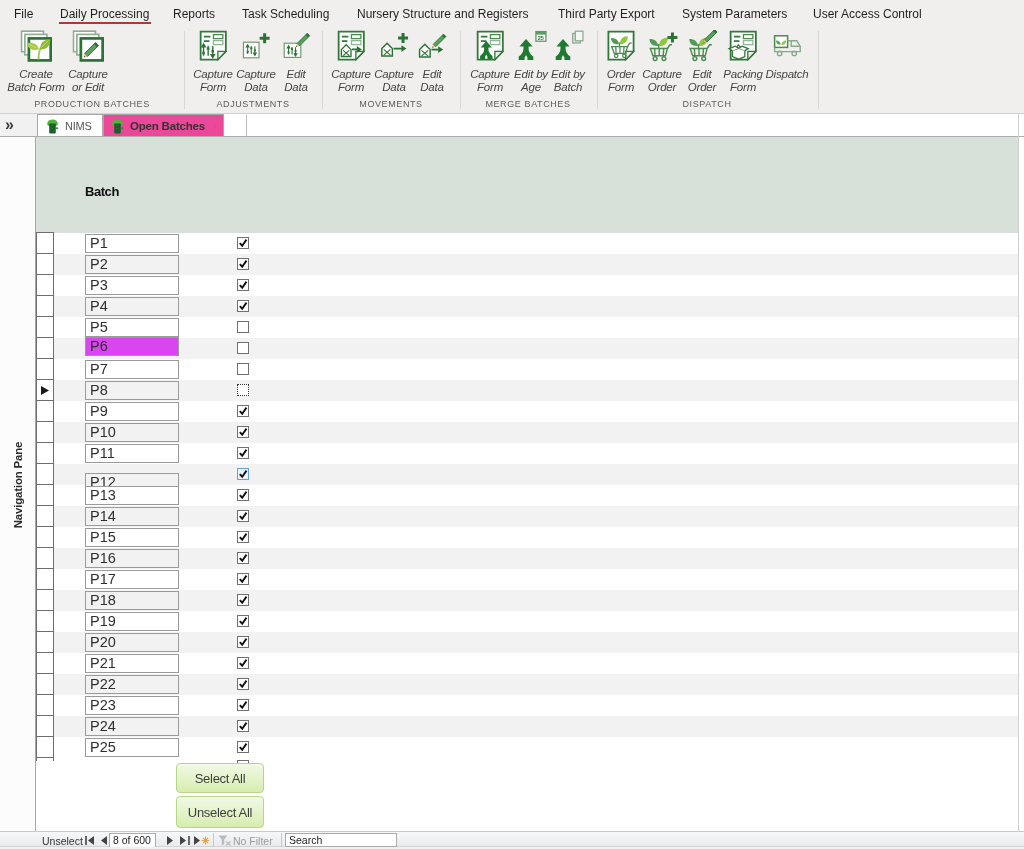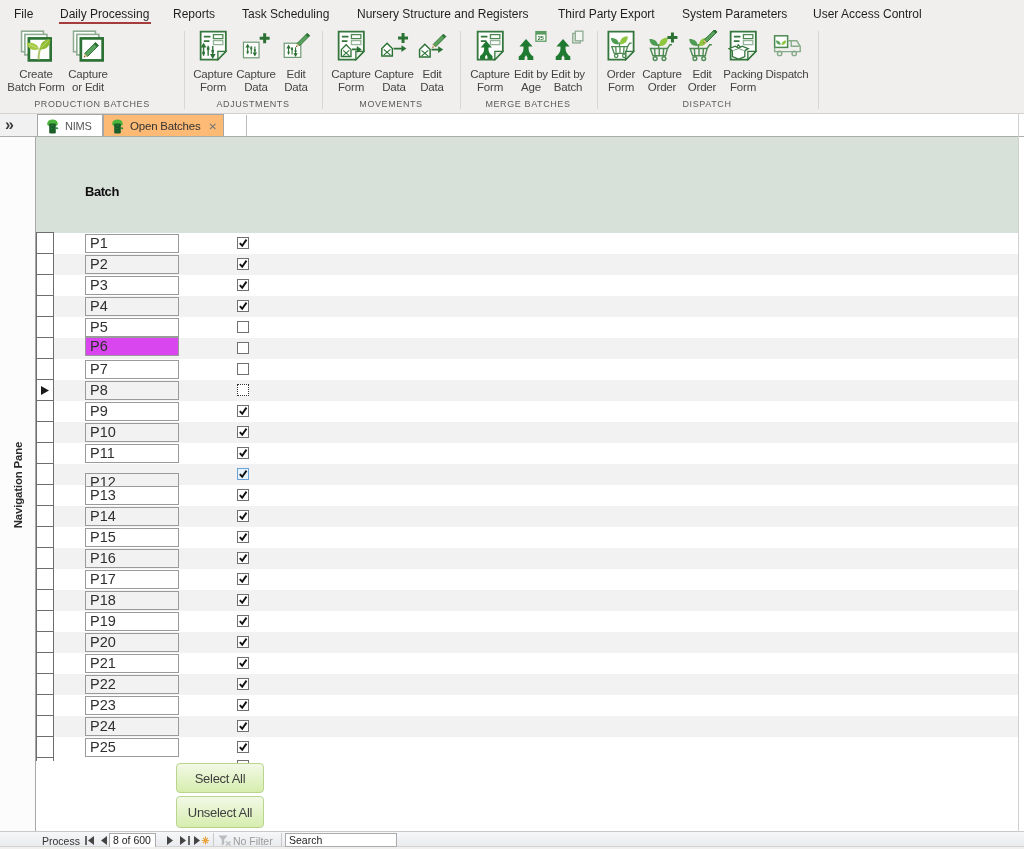--- a/index.html
+++ b/index.html
@@ -3,21 +3,21 @@
 * { margin:0; padding:0; box-sizing:border-box; }
 html,body { width:1024px; height:849px; overflow:hidden; font-family:"Liberation Sans", sans-serif; background:#fff; }
 #app { position:relative; width:1024px; height:849px; }
 .menubar { position:absolute; left:0; top:0; width:1024px; height:27px; background:#f1efee; }
 .mi { position:absolute; top:7px; font-size:12px; color:#1f1f1f; white-space:nowrap; }
 .redul { position:absolute; left:59px; top:22px; width:92px; height:2px; background:#a33c3a; }
 .ribbon { position:absolute; left:0; top:27px; width:1024px; height:87px; background:#f1efee; border-bottom:1px solid #d5d1ce; }
 .rsep { position:absolute; top:4px; width:1px; height:78px; background:#dad6d3; }
 .rgrp { position:absolute; top:72px; transform:translateX(-50%); font-size:9px; letter-spacing:0.6px; color:#5d5b58; white-space:nowrap; }
 .rbtn { position:absolute; top:3px; transform:translateX(-50%); text-align:center; }
-.rlbl { margin-top:2px; font-size:11.5px; line-height:13px; color:#444444; letter-spacing:-0.2px; white-space:nowrap; }
+.rlbl { margin-top:2px; font-size:11.5px; line-height:13px; color:#444444; letter-spacing:-0.2px; white-space:nowrap;font-style:italic; }
 .tabbar { position:absolute; left:0; top:114px; width:1024px; height:23px; background:#fff; }
 .tabbar .leftpad { position:absolute; left:0; top:0; width:37px; height:23px; background:#f0f1f0; }
 .tabline { position:absolute; left:0; top:136px; width:1024px; height:1px; background:#a9adab; }
 .tvline { position:absolute; left:246px; top:1px; width:1px; height:21px; background:#b9bcba; }
 .tab { position:absolute; top:0px; height:23px; border:1px solid #a6a6a6; border-bottom:none; display:flex; align-items:center; font-size:11px; white-space:nowrap; letter-spacing:-0.2px; }
 .tab svg { margin-right:6px; }
 .chev { position:absolute; left:5px; top:2px; font-size:16px; font-weight:bold; color:#3a3a3a; }
 .navstrip { position:absolute; left:0; top:137px; width:36px; height:694px; background:#fcfcfc; border-right:1px solid #a8a8a8; }
 .navtxt { position:absolute; left:18px; top:348px; transform:translate(-50%,-50%) rotate(-90deg); font-size:11.5px; letter-spacing:-0.2px; font-weight:bold; color:#2b2b2b; white-space:nowrap; }
 .main { position:absolute; left:36px; top:137px; width:988px; height:694px; background:#fff; }
@@ -282,21 +282,21 @@
     <div class="chev">»</div>
     <div class="tab" style="left:37px;width:66px;background:#fff;color:#555">
       <span style="margin-left:8px;display:flex;align-items:center">
           <svg width="13" height="15" viewBox="0 0 13 15">
             <path d="M6.5 0.5 C9.5 0.5 11.5 2 11.8 4.6 C12 6 11 7 9.6 7 L3.4 7 C2 7 1 6 1.2 4.6 C1.5 2 3.5 0.5 6.5 0.5 Z" fill="#4cb63c"></path>
             <rect x="3.2" y="4.4" width="6.6" height="10" rx="0.8" fill="#1c5e2a"></rect>
             <path d="M9.8 8.6 C11 8 12 8.4 12.4 9.4 C11.6 10.4 10.4 10.4 9.8 9.8 Z" fill="#2f8f3a"></path>
             <path d="M5 6.5 H7.5 M5 9.5 H7" stroke="#2a7a35" stroke-width="0.8"></path>
           </svg>
         </span>NIMS</div>
-    <div class="tab" style="left:103px;width:121px;background:#fdba74;color:#333;font-weight:normal;font-size:11.5px">
+    <div class="tab" style="left:103px;width:121px;background:#ec4899;color:#333;font-weight:bold;font-size:11.5px">
       <span style="margin-left:7px;display:flex;align-items:center">
           <svg width="13" height="15" viewBox="0 0 13 15">
             <path d="M6.5 0.5 C9.5 0.5 11.5 2 11.8 4.6 C12 6 11 7 9.6 7 L3.4 7 C2 7 1 6 1.2 4.6 C1.5 2 3.5 0.5 6.5 0.5 Z" fill="#4cb63c"></path>
             <rect x="3.2" y="4.4" width="6.6" height="10" rx="0.8" fill="#1c5e2a"></rect>
             <path d="M9.8 8.6 C11 8 12 8.4 12.4 9.4 C11.6 10.4 10.4 10.4 9.8 9.8 Z" fill="#2f8f3a"></path>
             <path d="M5 6.5 H7.5 M5 9.5 H7" stroke="#2a7a35" stroke-width="0.8"></path>
           </svg>
         </span>Open Batches
       <svg width="11" height="11" viewBox="0 0 11 11" style="margin-left:9px">
           <path d="M1.5 1.5 L9.5 9.5 M9.5 1.5 L1.5 9.5" stroke="#777" stroke-width="1.6"></path>
@@ -486,21 +486,21 @@
         <svg width="10" height="10" viewBox="0 0 10 10">
           <path d="M1.8 5.1 L4.2 7.7 L8.5 1.6" stroke="#111" stroke-width="1.9" fill="none"></path>
         </svg>
       </div>
       <div class="sel" style="top:621px;height:4px;border-bottom:none"></div>
       <div class="cb" style="top:623px;height:3px;border-bottom:none"></div>
     <div class="gbtn" style="left:140px;top:626px;width:88px;height:30px">Select All</div>
     <div class="gbtn" style="left:140px;top:659px;width:88px;height:32px">Unselect All</div>
   </div>
   <div class="statusbar">
-    <span style="left:42px">Process</span>
+    <span style="left:42px">Unselect</span>
     <svg style="position:absolute;left:85px;top:4px" width="10" height="9" viewBox="0 0 10 9">
         <path d="M1 0 V9" stroke="#444" stroke-width="1.6"></path>
         <polygon points="9,0 3,4.5 9,9" fill="#444"></polygon>
       </svg>
     <svg style="position:absolute;left:100px;top:4px" width="7" height="9" viewBox="0 0 7 9">
         <polygon points="7,0 1,4.5 7,9" fill="#444"></polygon>
       </svg>
     <div class="sbox" style="left:109px;top:1px;width:47px;height:22px">8 of 600</div>
     <svg style="position:absolute;left:167px;top:4px" width="7" height="9" viewBox="0 0 7 9">
         <polygon points="0,0 6,4.5 0,9" fill="#444"></polygon>

